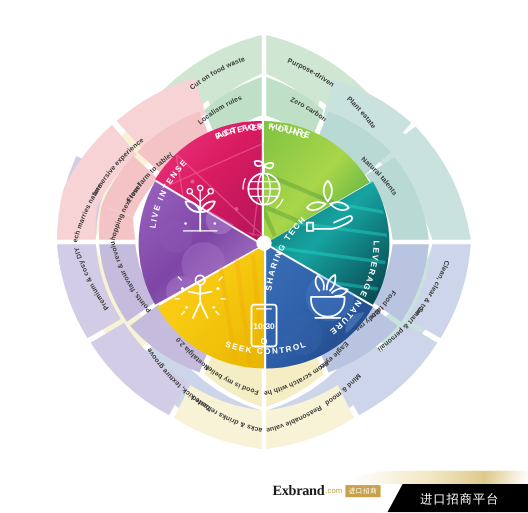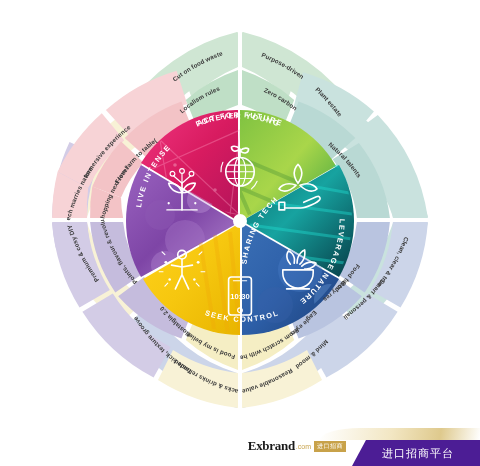--- a/index.html
+++ b/index.html
@@ -11,21 +11,21 @@
   .sector-title{font-size:7.4px;font-weight:bold;fill:#ffffff;letter-spacing:1.5px;}
   .icon-stroke{fill:none;stroke:#ffffff;stroke-width:1.7;stroke-linecap:round;stroke-linejoin:round;}
   .icon-stroke-thin{fill:none;stroke:#ffffff;stroke-width:1.2;stroke-linecap:round;stroke-linejoin:round;}
   #footer{position:absolute;left:0;bottom:0;width:480px;height:30px;}
   #brand-bar{position:absolute;right:0;bottom:0;height:26px;display:flex;align-items:stretch;}
   #logo-box{background:#ffffff;display:flex;align-items:center;padding:0 6px 14px 10px;}
   #logo-text{font-size:13px;font-weight:bold;color:#1a1a1a;font-family:"Liberation Serif",serif;
              letter-spacing:-.3px;}
   #logo-dot{font-size:7px;color:#c8a24a;margin-left:1px;align-self:flex-start;margin-top:3px;}
   #logo-cn{font-size:6px;color:#ffffff;background:#c8a24a;padding:1px 3px;margin-left:3px;letter-spacing:.5px;}
-  #cn-box{background:#4c1d95;color:#ffffff;display:flex;align-items:center;justify-content:center;
+  #cn-box{background:#000000;color:#ffffff;display:flex;align-items:center;justify-content:center;
           padding:0 26px 0 30px;font-size:11px;letter-spacing:1px;
           clip-path:polygon(14px 0,100% 0,100% 100%,0 100%);}
   #gold-swoosh{position:absolute;right:0;bottom:26px;width:160px;height:12px;
                background:linear-gradient(100deg,#ffffff 0%,#f0e2b8 45%,#d9c079 75%,#ffffff 100%);
                opacity:.85;border-top-left-radius:40px 12px;}
 </style>
 </head>
 <body>
 
 <div id="wheel-wrap">

